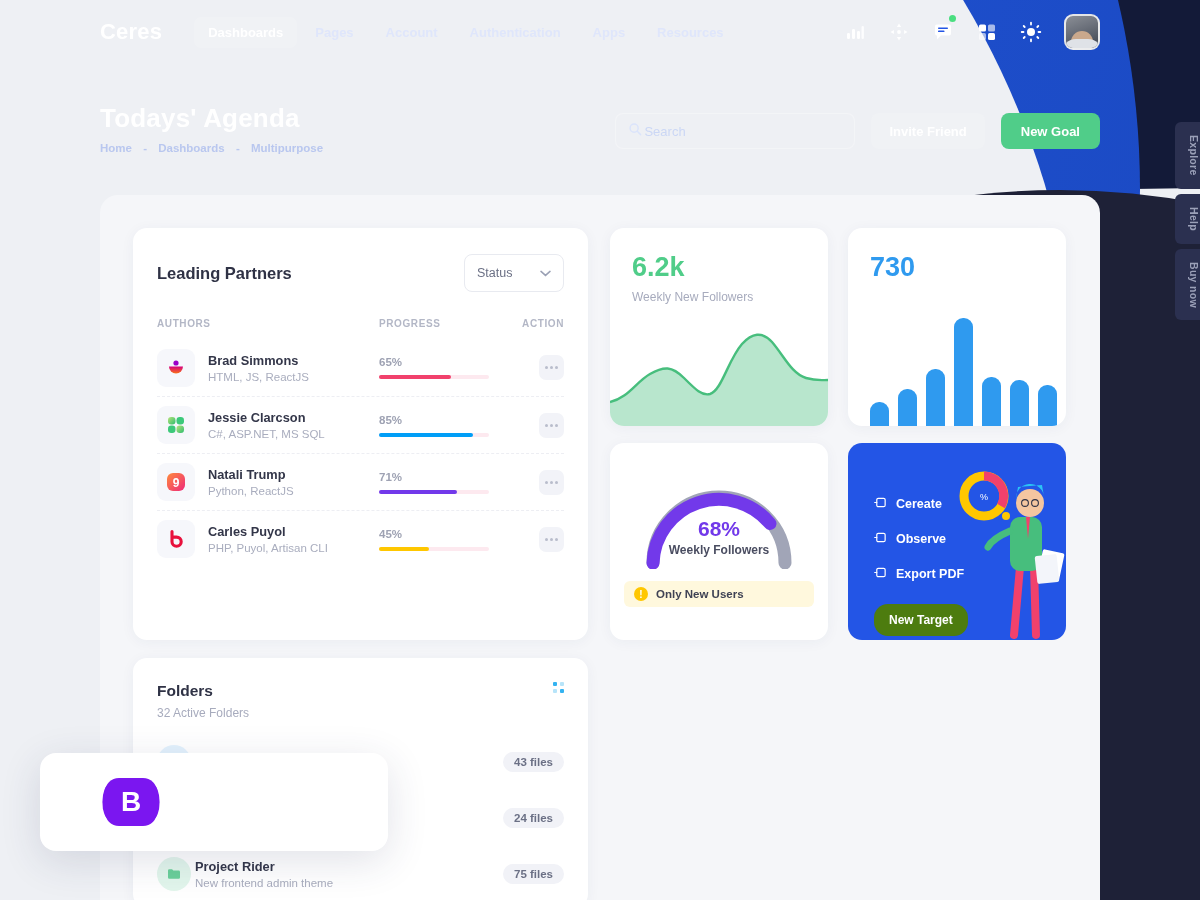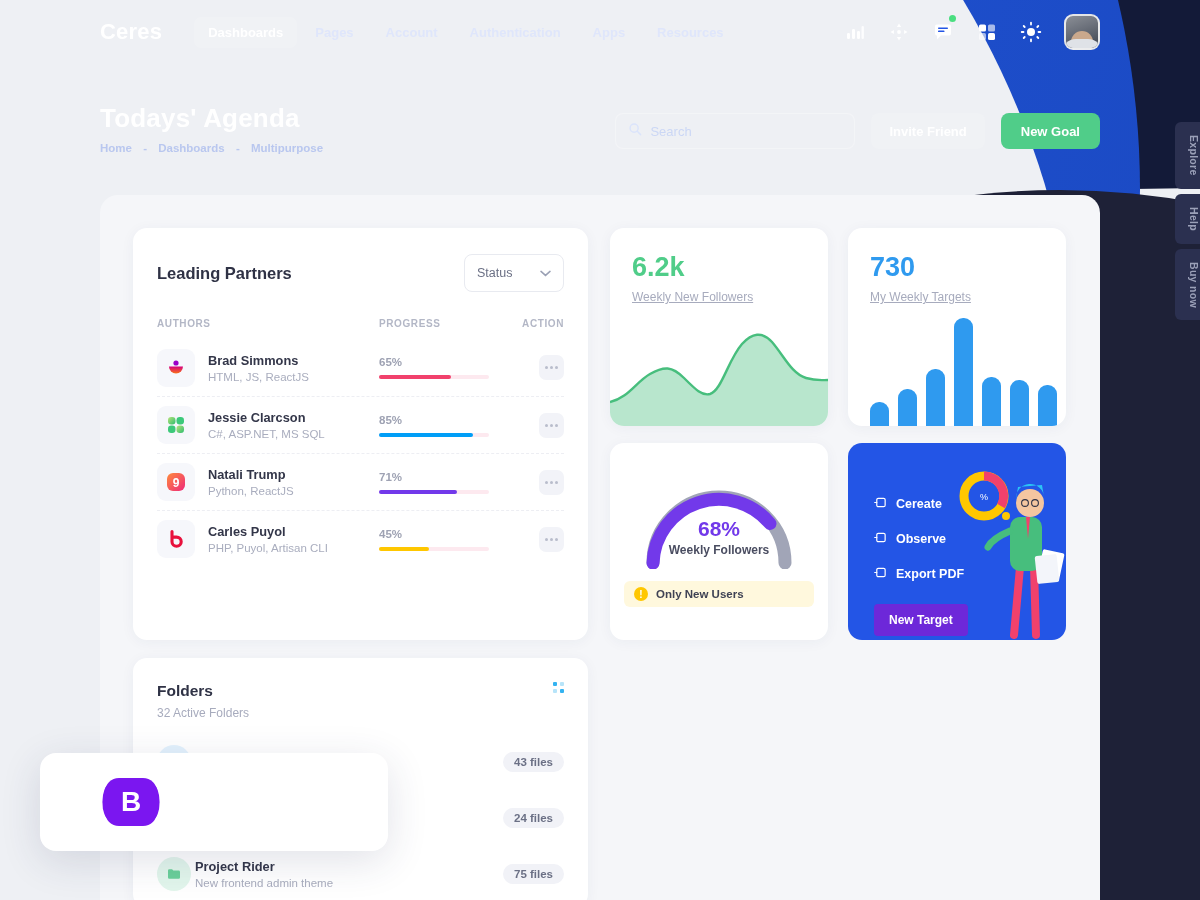--- a/index.html
+++ b/index.html
@@ -99,21 +99,21 @@
   .page-title { color:#fff; font-size:26px; font-weight:bold; letter-spacing:.2px;}
   .crumbs { margin-top:8px; font-size:11.5px; color:#b9c7ef; font-weight:600; }
   .crumbs span { margin:0 4px; }
   .crumbs .c0 { margin-left:0; }
 
   .head-actions {
     position:absolute; right:100px; top:113px; display:flex; align-items:center; gap:16px; z-index:20;
   }
   .search-box {
     width:240px; height:36px; border:1px solid rgba(255,255,255,.28); border-radius:8px;
-    display:flex; align-items:center; padding:0 12px; gap:8px;
+    display:flex; align-items:center; padding:0 12px; gap:2px;
     background: rgba(255,255,255,0.05);
   }
   .search-box input {
     background:transparent; border:none; outline:none; color:#fff; font-size:13px;
     font-family:"Liberation Sans",sans-serif; width:100%;
   }
   .search-box input::placeholder { color:#cbd7f5; }
   .btn-ghost {
     height:36px; padding:0 18px; border-radius:8px; background: rgba(255,255,255,0.14);
     color:#fff; font-size:13px; font-weight:600; display:flex; align-items:center; cursor:pointer;
@@ -170,21 +170,21 @@
   .lp-act { flex:1; display:flex; justify-content:flex-end; }
   .dots-btn {
     width:25px; height:25px; border-radius:7px; background:#f2f3f8;
     display:flex; align-items:center; justify-content:center; gap:2px; cursor:pointer;
   }
   .dots-btn s { width:3px; height:3px; border-radius:50%; background:#b9bdcc; display:block; }
 
   
   #followers { left:610px; top:228px; width:218px; height:198px; overflow:hidden; }
   .stat-num { font-size:27px; font-weight:bold; padding:24px 0 0 22px; }
-  .stat-lbl { font-size:12px; color:#a7abbd; padding:7px 0 0 22px;text-decoration:underline; }
+  .stat-lbl { font-size:12px; color:#a7abbd; padding:7px 0 0 22px; }
 
   
   #targets { left:848px; top:228px; width:218px; height:198px; overflow:hidden; }
   .bars { position:absolute; left:22px; bottom:0; display:flex; align-items:flex-end; gap:9px; height:110px;}
   .bars b { width:19px; border-radius:9px 9px 0 0; display:block; }
 
   
   #gauge { left:610px; top:443px; width:218px; height:197px; }
   .gauge-wrap { position:relative; width:160px; height:92px; margin:34px auto 0 auto; }
   .gauge-pct { position:absolute; left:0; right:0; top:40px; text-align:center; font-size:21px; font-weight:bold; color:#7239ea; }
@@ -196,22 +196,22 @@
   .alert-ic { width:14px; height:14px; border-radius:50%; background:#ffc700; color:#fff;
     font-size:10px; font-weight:bold; display:flex; align-items:center; justify-content:center; flex:none;}
   .alert-tx { font-size:11.5px; font-weight:bold; color:#3f4254; }
 
   
   #promo { left:848px; top:443px; width:218px; height:197px; background:#2355e6; overflow:hidden; z-index:13;}
   .promo-list { padding:52px 0 0 26px; }
   .promo-item { display:flex; align-items:center; gap:9px; margin-bottom:17px; }
   .promo-tx { color:#fff; font-size:12.5px; font-weight:bold; }
   .promo-btn {
-    margin:4px 0 0 26px; height:28px; padding:16px 15px; background:#6d28d9; color:#fff;
-    font-size:12px; font-weight:bold; border-radius:4px; display:inline-flex; align-items:center;
+    margin:4px 0 0 26px; height:28px; padding:16px 15px; background:#4d7c0f; color:#fff;
+    font-size:12px; font-weight:bold; border-radius:14px; display:inline-flex; align-items:center;
     border:none; cursor:pointer; font-family:"Liberation Sans",sans-serif;
   }
   .promo-art { position:absolute; right:-2px; top:16px; width:120px; height:180px; }
 
   
   #folders { left:133px; top:658px; width:455px; height:250px; z-index:12; }
   .fc-head { padding:24px 24px 0 24px; display:flex; justify-content:space-between; align-items:flex-start;}
   .fc-title { font-size:15.5px; font-weight:bold; color:#2f3245; }
   .fc-sub { font-size:12px; color:#a7abbd; margin-top:6px; }
   .fc-rows { padding:14px 24px 0 24px; }
@@ -550,21 +550,20 @@
   <div class="stat-num" style="color:#50cd89">6.2k</div>
   <div class="stat-lbl">Weekly New Followers</div>
   <svg width="218" height="110" viewBox="0 0 218 110" style="position:absolute;left:0;bottom:0">
     <path d="M0,86 C18,82 26,66 40,58 C54,50 62,50 74,62 C86,74 92,80 100,78 C112,74 118,44 132,28 C142,17 152,15 162,26 C174,40 182,58 196,62 C206,65 212,64 218,64 L218,110 L0,110 Z" fill="#b8e6cd"></path>
     <path d="M0,86 C18,82 26,66 40,58 C54,50 62,50 74,62 C86,74 92,80 100,78 C112,74 118,44 132,28 C142,17 152,15 162,26 C174,40 182,58 196,62 C206,65 212,64 218,64" fill="none" stroke="#47be7d" stroke-width="2.4"></path>
   </svg>
 </div>
 
 <div class="card shadow-sm" id="targets">
   <div class="stat-num" style="color:#2f9aef">730</div>
-  <div class="stat-lbl">My Weekly Targets</div>
   <div class="bars">
     <b style="height:24px;background:#2f9aef"></b>
     <b style="height:37px;background:#2f9aef"></b>
     <b style="height:57px;background:#2f9aef"></b>
     <b style="height:108px;background:#2f9aef"></b>
     <b style="height:49px;background:#2f9aef"></b>
     <b style="height:46px;background:#2f9aef"></b>
     <b style="height:41px;background:#2f9aef"></b>
   </div>
 </div>

